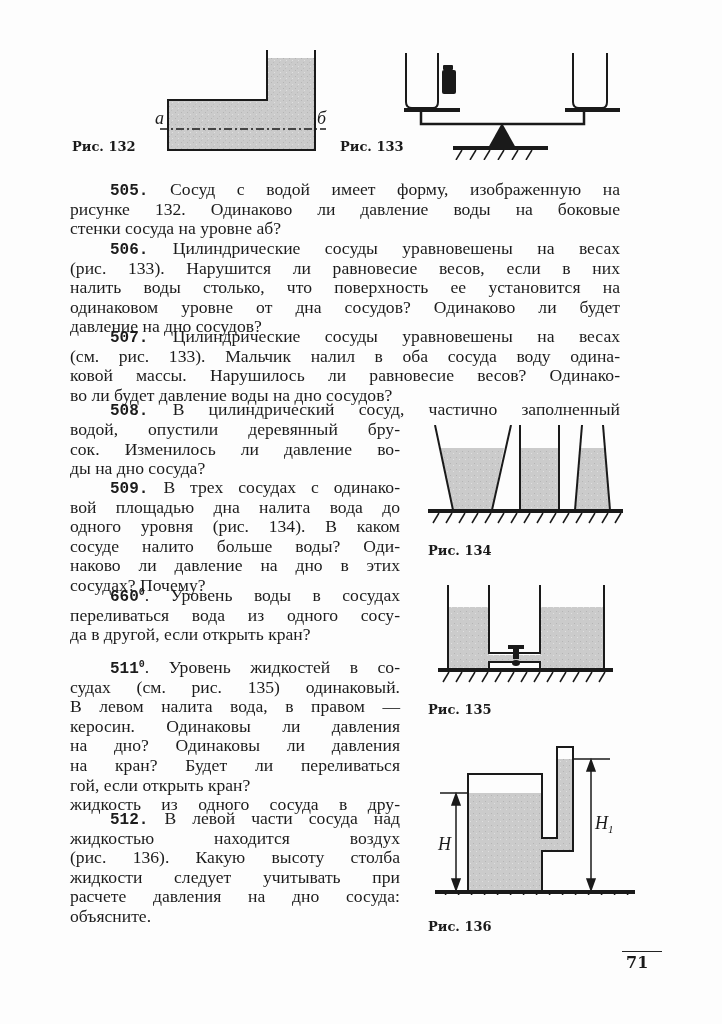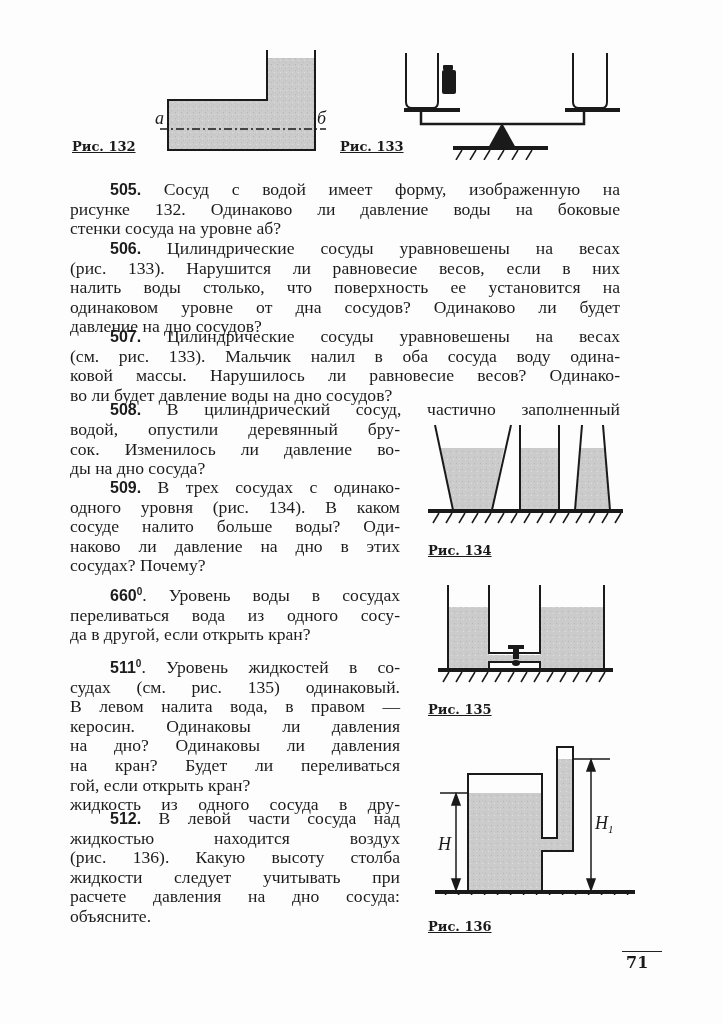--- a/index.html
+++ b/index.html
@@ -1,25 +1,25 @@
 <!DOCTYPE html>
 <html><head>
 <meta charset="utf-8">
 <style>
   html, body { margin: 0; padding: 0; background: #ffffff; }
   body { width: 722px; height: 1024px; position: relative; overflow: hidden;
          font-family: "DejaVu Serif", "Liberation Serif", serif; color: #1a1a1a; }
   .page { position: absolute; left: 0; top: 0; width: 722px; height: 1024px; background: #fdfdfd; }
   .fig { position: absolute; }
-  .caption { position: absolute; font-family: "DejaVu Serif", serif; font-weight: bold; font-size: 13px; color: #1a1a1a; white-space: nowrap; text-decoration: underline; }
+  .caption { position: absolute; font-family: "DejaVu Serif", serif; font-weight: bold; font-size: 13px; color: #1a1a1a; white-space: nowrap; }
   .text-block { position: absolute; font-family: "Liberation Serif", "DejaVu Serif", serif; font-size: 17.6px; line-height: 19.6px; color: #1c1c1c; }
   .line { display: block; white-space: nowrap; text-align: justify; text-align-last: justify; height: 19.6px; overflow: visible; }
   .line.last { text-align-last: left; }
   .indent { padding-left: 40px; }
-  .num { font-weight: bold; font-family: Liberation Sans, sans-serif; font-size: 16px; }
+  .num { font-weight: bold; font-family: Liberation Mono, monospace; font-size: 16px; }
   .it { }
   sup { font-size: 10px; vertical-align: super; line-height: 0; }
   sub { font-size: 10px; vertical-align: sub; line-height: 0; }
   .page-num { position: absolute; left: 626px; top: 953px; font-family: "DejaVu Serif", serif; font-weight: bold; font-size: 16px; }
   .page-rule { position: absolute; left: 622px; top: 951px; width: 40px; height: 1px; background: #222; }
   .lbl { font-family: "Liberation Serif", serif; font-style: italic; font-size: 18px; fill: #1a1a1a; }
 </style>
 </head>
 <body>
 
@@ -90,20 +90,21 @@
     <span class="line indent"><span class="num">508.</span> <span>В цилиндрический сосуд, частично заполненный</span></span>
   </div>
   <div class="text-block" style="left:70px;top:420px;width:330px">
     <span class="line">водой, опустили деревянный бру-</span>
     <span class="line">сок. Изменилось ли давление во-</span>
     <span class="line last">ды на дно сосуда?</span>
   </div>
 
   <div class="text-block" style="left:70px;top:478px;width:330px">
     <span class="line indent"><span class="num">509.</span> <span>В трех сосудах с одинако-</span></span>
+    <span class="line">вой площадью дна налита вода до</span>
     <span class="line">одного уровня (рис. 134). В каком</span>
     <span class="line">сосуде налито больше воды? Оди-</span>
     <span class="line">наково ли давление на дно в этих</span>
     <span class="line last">сосудах? Почему?</span>
   </div>
 
   <div class="text-block" style="left:70px;top:586px;width:330px">
     <span class="line indent"><span class="num"><span>660</span><sup>0</sup></span><span>. Уровень воды в сосудах</span></span>
     <span class="line">переливаться вода из одного сосу-</span>
     <span class="line last">да в другой, если открыть кран?</span>

